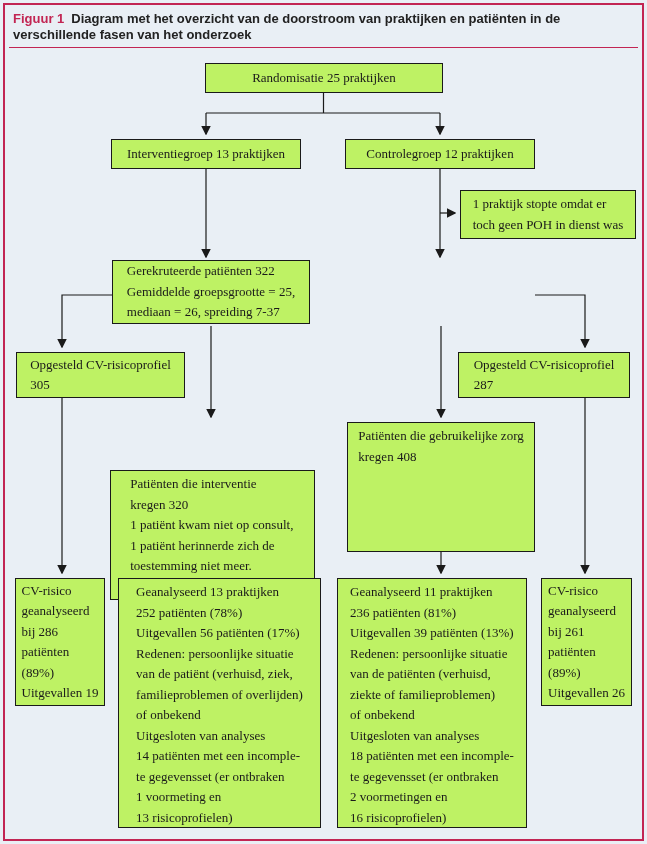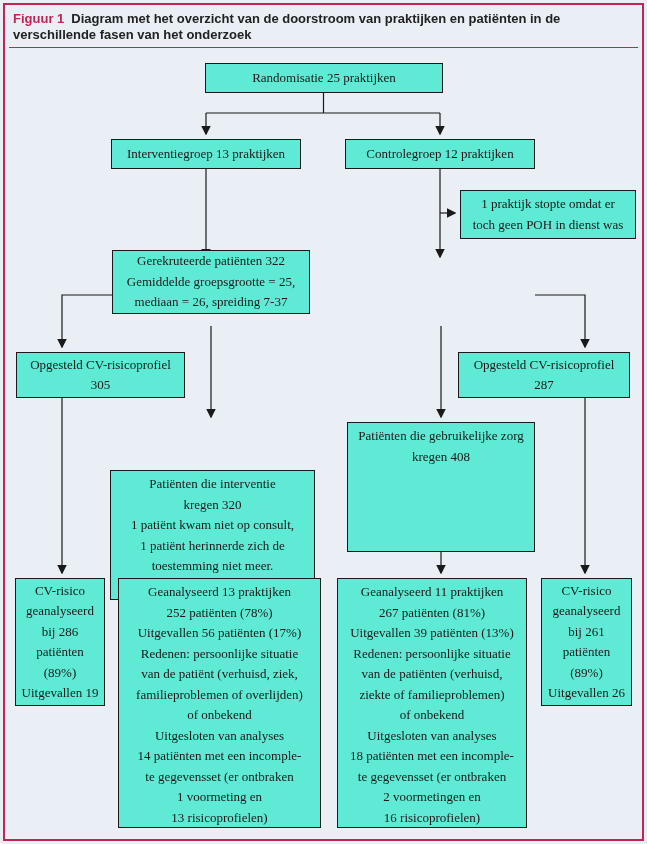--- a/index.html
+++ b/index.html
@@ -44,42 +44,42 @@
     pointer-events: none;
   }
   svg.connectors path {
     fill: none;
     stroke: #1a1a1a;
     stroke-width: 1.2;
   }
   .node {
     position: absolute;
     box-sizing: border-box;
-    background: #5eead4;
+    background: #bef264;
     border: 1px solid #1a1a1a;
     color: #1a1a1a;
     font-family: "Liberation Serif", serif;
     font-size: 13px;
     line-height: 20.5px;
-    text-align: center;
+    text-align: left;
     white-space: pre-line;
     display: flex;
     align-items: center;
     justify-content: center;
     padding: 14px 2px;
   }
   .node.top-align {
     align-items: flex-start;
     padding-top: 3px;
   }
   .n-randomisatie       { left: 205px; top: 63px;  width: 238px; height: 28px; }
   .n-interventiegroep   { left: 111px; top: 139px; width: 190px; height: 15px; }
   .n-controlegroep      { left: 345px; top: 139px; width: 190px; height: 28px; }
   .n-praktijk-stopte    { left: 460px; top: 190px; width: 176px; height: 49px; }
-  .n-gerekruteerd-int   { left: 112px; top: 250px; width: 198px; height: 64px; }
+  .n-gerekruteerd-int   { left: 112px; top: 260px; width: 198px; height: 64px; }
   .n-gerekruteerd-con   { left: 345px; top: 262px; width: 190px; height: 64px; }
   .n-opgesteld-int      { left: 16px;  top: 352px; width: 169px; height: 46px; }
   .n-opgesteld-con      { left: 458px; top: 352px; width: 172px; height: 46px; }
   .n-interventie-kregen { left: 110px; top: 422px; width: 205px; height: 130px; margin-top: 48px; }
   .n-gebruikelijke-zorg { left: 347px; top: 422px; width: 188px; height: 130px; }
   .n-cv-risico-int      { left: 15px;  top: 578px; width: 90px;  height: 128px; }
   .n-geanalyseerd-int   { left: 118px; top: 578px; width: 203px; height: 250px; }
   .n-geanalyseerd-con   { left: 337px; top: 578px; width: 190px; height: 250px; }
   .n-cv-risico-con      { left: 541px; top: 578px; width: 91px;  height: 128px; }
 </style>
@@ -159,21 +159,21 @@
 van de patiënt (verhuisd, ziek,
 familieproblemen of overlijden)
 of onbekend
 Uitgesloten van analyses
 14 patiënten met een incomple-
 te gegevensset (er ontbraken
 1 voormeting en
 13 risicoprofielen)</div>
 
   <div class="node n-geanalyseerd-con top-align">Geanalyseerd 11 praktijken
-267 patiënten (81%)
+236 patiënten (81%)
 Uitgevallen 39 patiënten (13%)
 Redenen: persoonlijke situatie
 van de patiënten (verhuisd,
 ziekte of familieproblemen)
 of onbekend
 Uitgesloten van analyses
 18 patiënten met een incomple-
 te gegevensset (er ontbraken
 2 voormetingen en
 16 risicoprofielen)</div>

